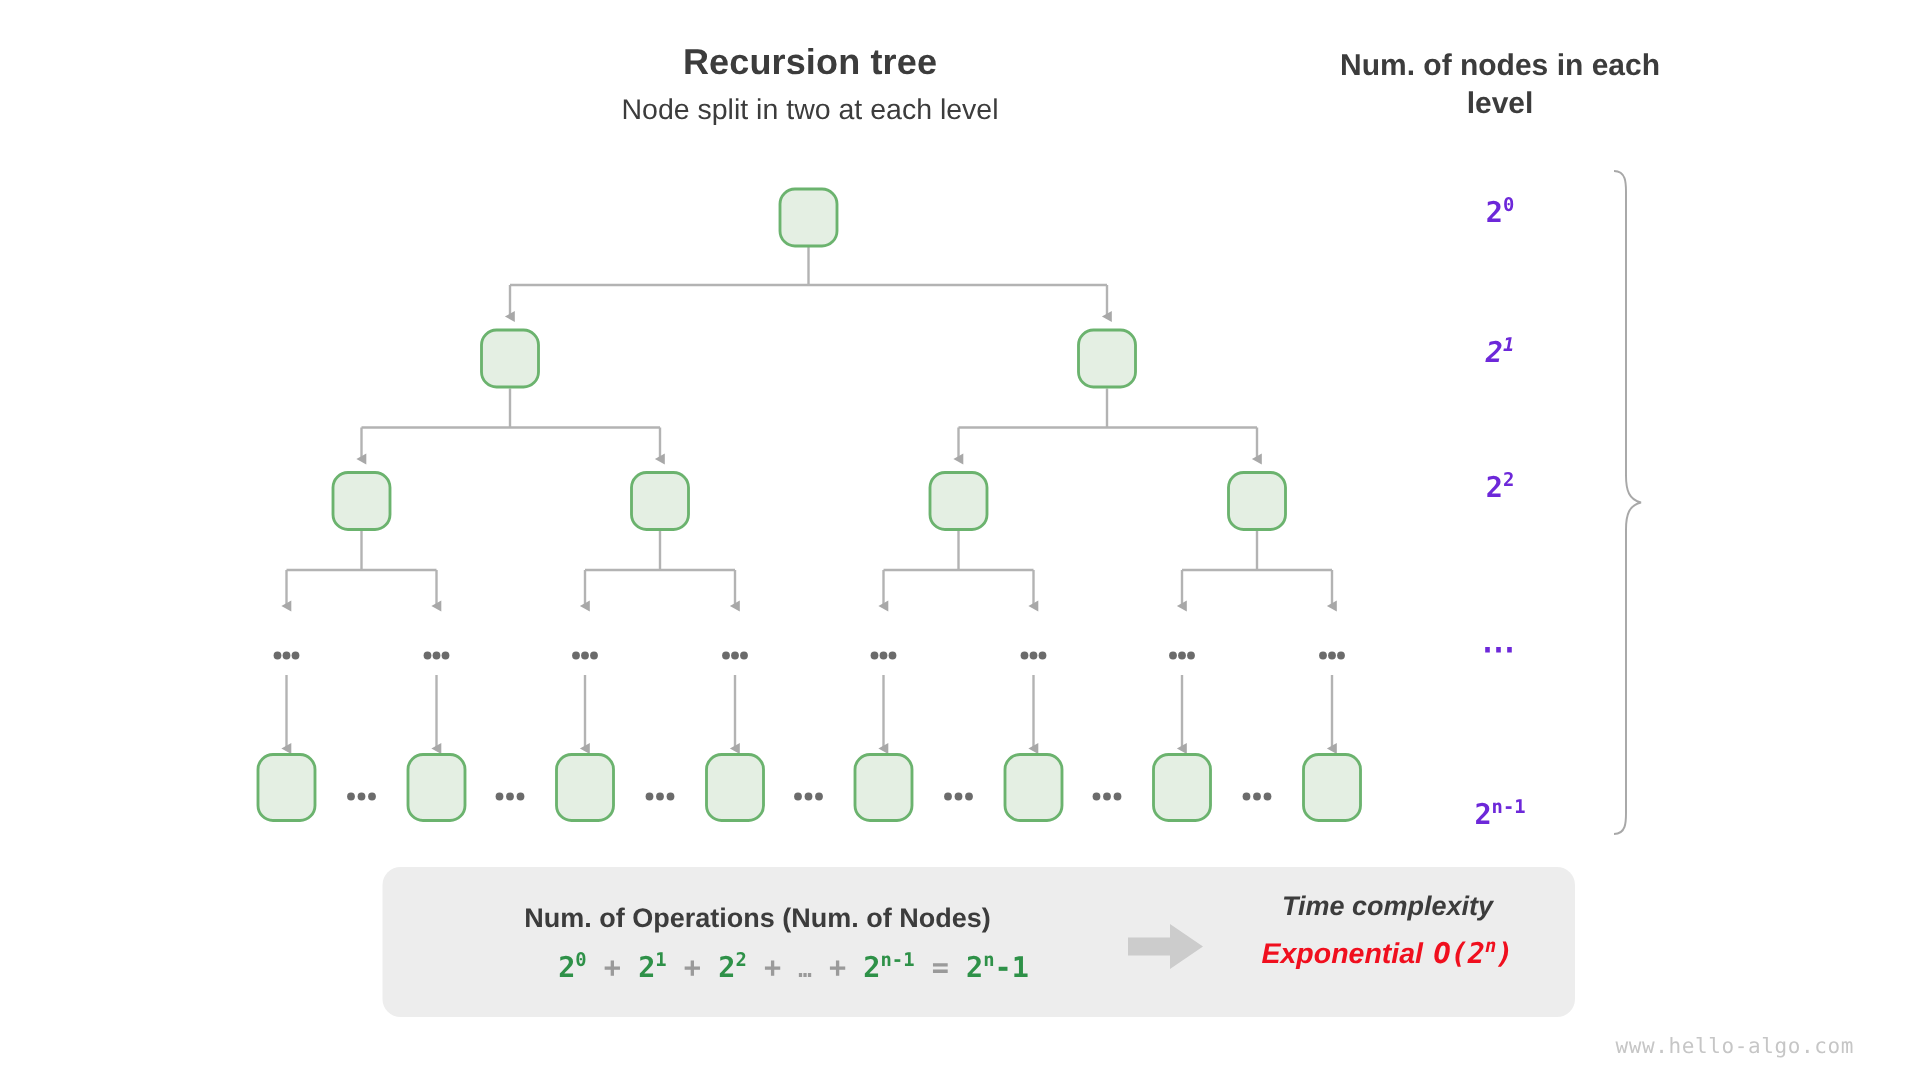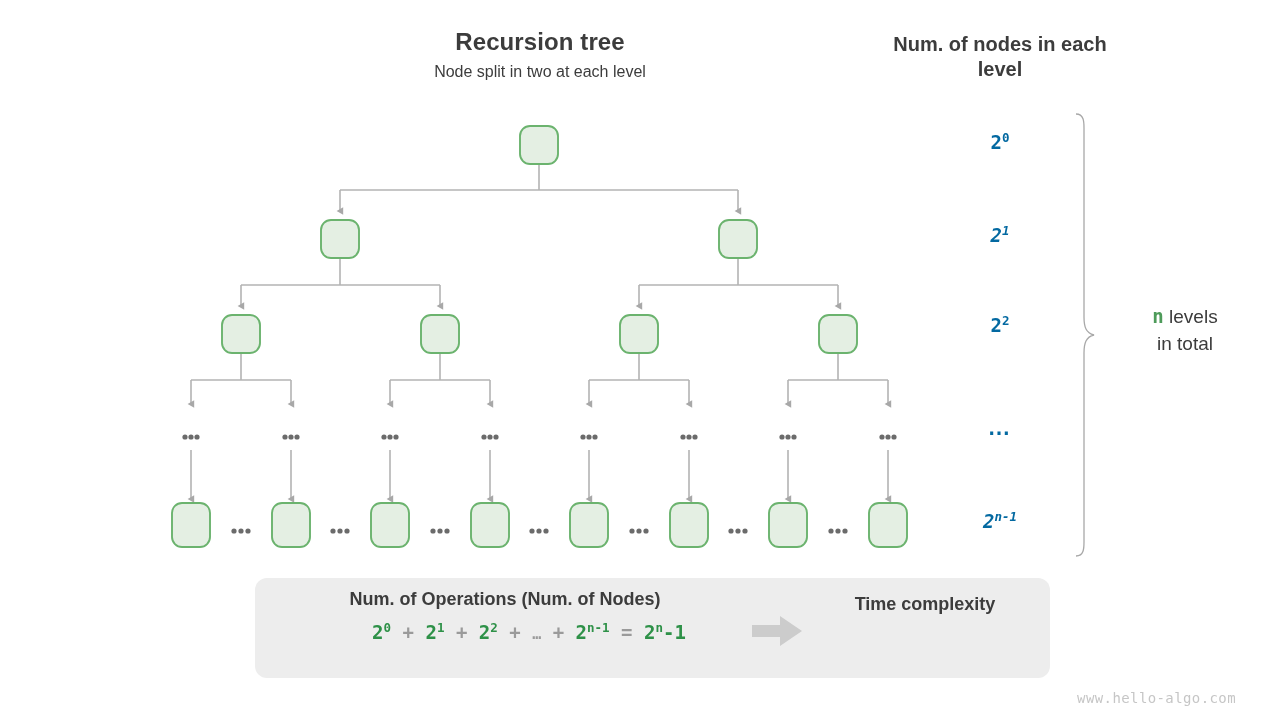--- a/index.html
+++ b/index.html
@@ -30,21 +30,21 @@
   }
   #tree-title {
     left: 0; top: 28px; width: 1080px;
     font-size: 24px;
     letter-spacing: .1px;
   }
   #tree-subtitle {
     position: absolute;
     left: 0; top: 63px; width: 1080px;
     text-align: center;
-    font-size: 16px;
+    font-size: 19px;
     color: #3c3c3c;
     white-space: nowrap;
   }
   #nodes-title {
     left: 880px; top: 32px; width: 240px;
     font-size: 20px;
     line-height: 25px;
     white-space: normal;
   }
 
@@ -54,21 +54,21 @@
     left: 0; top: 0;
     width: 1080px;
     height: 580px;
   }
 
   
   .level-label {
     position: absolute;
     width: 120px;
     text-align: center;
-    color: #0369a1;
+    color: #6d28d9;
     font-weight: bold;
     font-size: 19px;
     font-family: "DejaVu Sans Mono", monospace;
     letter-spacing: 0px;
   }
   .level-label sup {
     font-size: 0.66em;
     vertical-align: super;
     line-height: 0;
   }
@@ -102,21 +102,21 @@
   
   #summary {
     position: absolute;
     left: 255px; top: 578px;
     width: 795px; height: 100px;
     background: #ededed;
     border-radius: 12px;
   }
   #summary-left {
     position: absolute;
-    left: 0; top: 11px;
+    left: 0; top: 24px;
     width: 500px;
     text-align: center;
   }
   #ops-title {
     font-size: 18px;
     font-weight: bold;
     color: #3c3c3c;
     white-space: nowrap;
   }
   #ops-formula {
@@ -136,20 +136,21 @@
     position: absolute;
     left: 495px; top: 36px;
     width: 55px; height: 34px;
   }
 
   #summary-right {
     position: absolute;
     left: 545px; top: 16px;
     width: 250px;
     text-align: center;
+    font-style: italic;
   }
   #tc-title {
     font-size: 18px;
     font-weight: bold;
     color: #3c3c3c;
     white-space: nowrap;
   }
   #tc-value {
     margin-top: 10px;
     font-size: 19px;
@@ -343,32 +344,27 @@
   <div class="level-label" style="left:940px; top:131px;">
     <span>2</span><sup>0</sup>
   </div>
   <div class="level-label" style="left:940px; top:224px;font-style:italic;">
     <span>2</span><sup>1</sup>
   </div>
   <div class="level-label" style="left:940px; top:314px;">
     <span>2</span><sup>2</sup>
   </div>
   <div class="level-label dots" style="left:940px; top:420px;">⋯</div>
-  <div class="level-label" style="left:940px; top:510px;font-style:italic;">
+  <div class="level-label" style="left:940px; top:532px;">
     <span>2</span><sup>n-1</sup>
   </div>
 
   <svg id="brace-svg" viewBox="0 0 34 446">
     <path d="M6,2 C14,2 14,10 14,16 L14,205 C14,215 16,221 24,223 C16,225 14,231 14,241 L14,430 C14,436 14,444 6,444" fill="none" stroke="#a8a8a8" stroke-width="1.3"></path>
   </svg>
-  <div id="total-levels">
-    <span class="n">n</span>
-    <span>levels</span><br>
-    <span>in total</span>
-  </div>
 
   <div id="summary">
 
     <div id="summary-left">
       <div id="ops-title">Num. of Operations (Num. of Nodes)</div>
       <div id="ops-formula">
         <span class="g"><span>2</span><sup>0</sup></span>
         <span class="op">+</span>
         <span class="g"><span>2</span><sup>1</sup></span>
         <span class="op">+</span>
@@ -381,18 +377,21 @@
         <span class="g"><span>2</span><sup>n</sup><span>-1</span></span>
       </div>
     </div>
 
     <svg id="arrow-glyph" viewBox="0 0 55 34">
       <path d="M2,11 L30,11 L30,2 L52,17 L30,32 L30,23 L2,23 Z" fill="#cccccc"></path>
     </svg>
 
     <div id="summary-right">
       <div id="tc-title">Time complexity</div>
+      <div id="tc-value">
+        <span class="word">Exponential</span><span class="big-o"><span>O(2</span><sup>n</sup><span>)</span></span>
+      </div>
     </div>
   </div>
 
   <div id="watermark">www.hello-algo.com</div>
 
 </div>
 
 </body></html>

